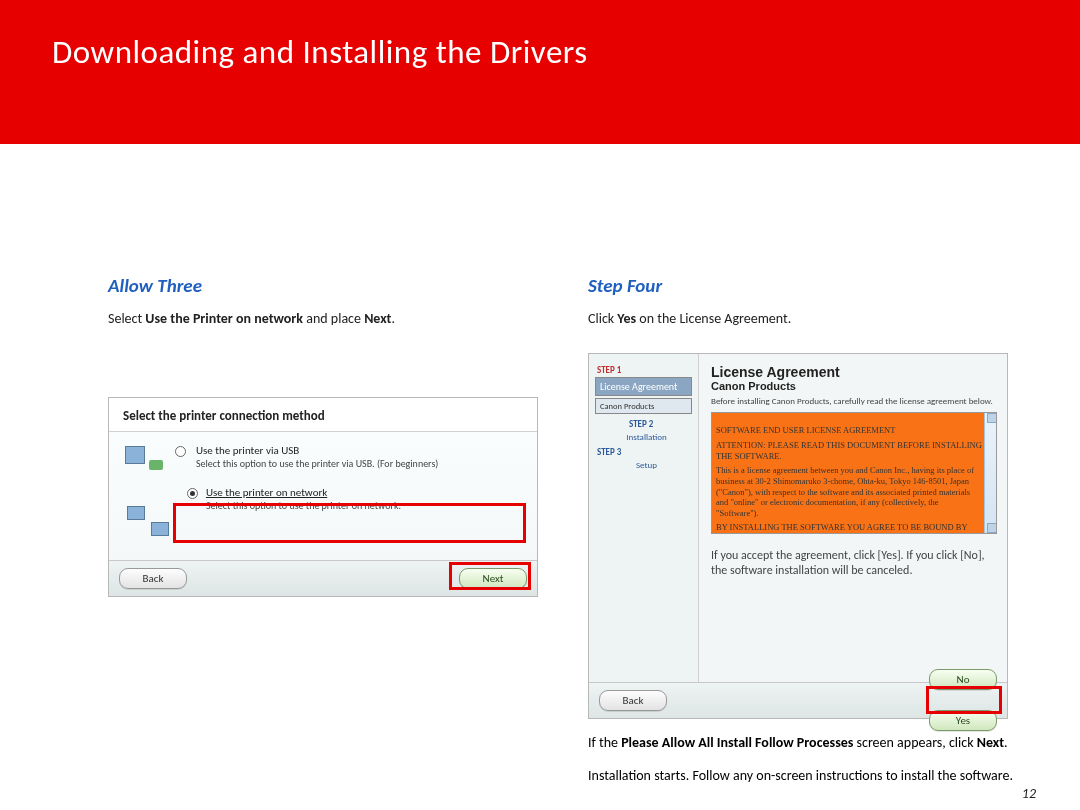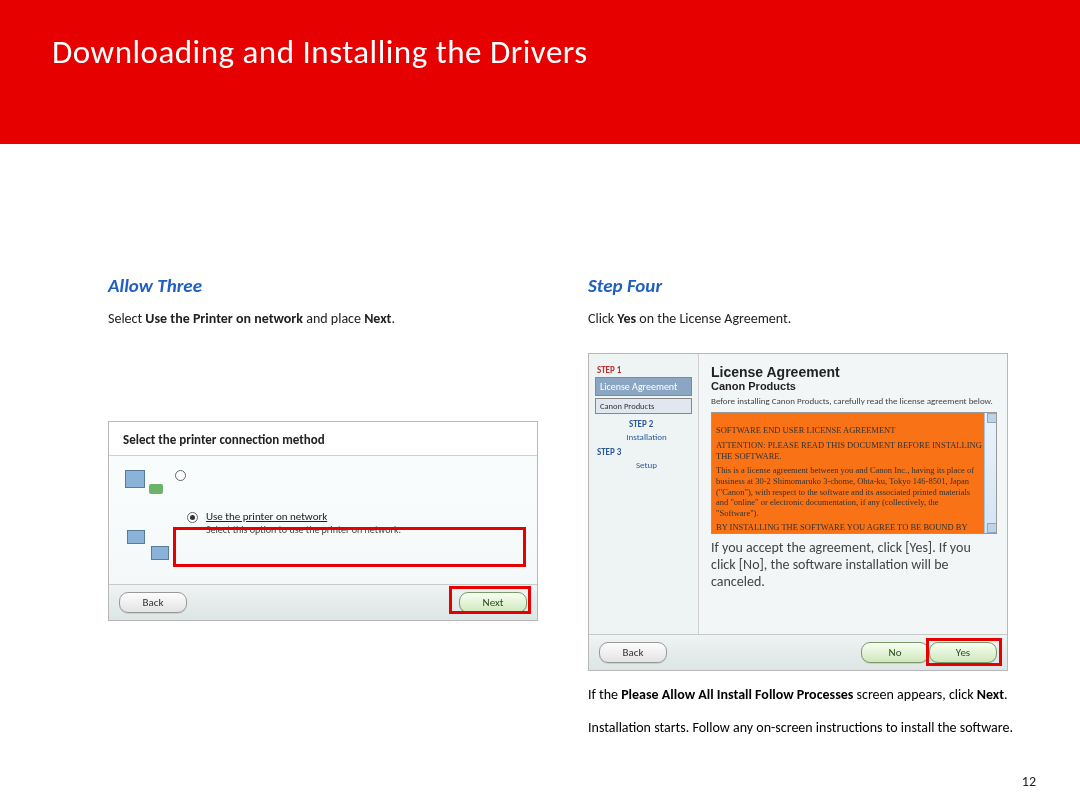--- a/index.html
+++ b/index.html
@@ -62,21 +62,21 @@
   .step-descr {
     font-size: 14px;
     color: #222;
     line-height: 1.4;
     margin-bottom: 6px;
   }
   .step-descr b { font-weight: bold; }
 
   
   .shot1 {
-    margin-top: 92px;
+    margin-top: 68px;
     width: 430px;
     height: 200px;
     border: 1px solid #b8b8b8;
     background: linear-gradient(#fbfefe, #f3f7f7);
     position: relative;
     font-size: 11px;
     color: #222;
   }
   .shot1-title {
     padding: 10px 14px 8px 14px;
@@ -160,21 +160,21 @@
     position: absolute;
     left: 18px; top: 108px; width: 42px; height: 30px;
   }
   .opt2-icon .m1 { width:18px;height:14px;background:#8bb3d9;border:1px solid #5a7a9a;position:absolute;left:0;top:0; }
   .opt2-icon .m2 { width:18px;height:14px;background:#8bb3d9;border:1px solid #5a7a9a;position:absolute;right:0;bottom:0; }
 
   
   .shot2 {
     margin-top: 24px;
     width: 420px;
-    height: 318px;
+    height: 366px;
     border: 1px solid #b8b8b8;
     background: #f3f6f6;
     position: relative;
     font-size: 10px;
     color: #222;
     display: flex;
   }
   .shot2-side {
     width: 110px;
     background: #eef3f3;
@@ -208,46 +208,47 @@
     position: absolute; right: 0; top: 0; bottom: 0; width: 12px;
     background: linear-gradient(#eaf3fb,#d3e4f3);
     border-left: 1px solid #aac3dc;
   }
   .la-textarea .scroll::before, .la-textarea .scroll::after {
     content: ""; position: absolute; left: 2px; width: 8px; height: 8px;
     background: #bcd3e8; border: 1px solid #8aa8c4;
   }
   .la-textarea .scroll::before { top: 0; }
   .la-textarea .scroll::after { bottom: 0; }
-  .la-note { font-size: 14px; color: #444; margin-top: 6px; line-height: 1.2; }
+  .la-note { font-size: 12px; color: #444; margin-top: 14px; line-height: 1.2; }
   .shot2-btnrow {
     position: absolute;
     left: 0; right: 0; bottom: 0;
     height: 36px;
     display: flex;
     justify-content: space-between;
     align-items: center;
     padding: 0 10px;
     background: linear-gradient(#eef3f3,#dde5e5);
     border-top: 1px solid #c8c8c8;
   }
-  .shot2-btnrow .right { display: flex; gap: 0; }
+  .shot2-btnrow .right { display: flex; gap: 20px; flex-direction: column; }
   .hl2 {
     position: absolute;
     border: 3px solid #e60000;
     right: 5px; bottom: 4px; width: 76px; height: 28px;
     pointer-events: none;
   }
   .after-text { margin-top: 14px; font-size: 14px; line-height: 1.4; }
   .page-num {
     position: absolute;
     right: 44px;
-    bottom: 20px;
+    bottom: 8px;
     font-size: 14px;
     color: #222;
+    font-style: italic;
   }
 </style>
 </head>
 <body>
 
 <div class="page-header">
   <div class="page-title">Downloading and Installing  the Drivers</div>
 </div>
 
 <div class="content">
@@ -260,20 +261,24 @@
 
     <div class="shot1">
       <div class="shot1-title">Select the printer connection method</div>
 
       <div class="option">
         <div class="opt-icon">
           <div class="usb-box"></div>
             <div class="cable"></div>
         </div>
         <div class="radio"></div>
+        <div class="opt-text">
+          <div class="t1">Use the printer via USB</div>
+          <div class="t2">Select this option to use the printer via USB. (For beginners)</div>
+        </div>
       </div>
 
       <div class="opt2-icon">
         <div class="m1"></div>
           <div class="m2"></div>
       </div>
 
       <div class="option2">
         <div style="display:flex;align-items:flex-start;gap:8px;">
           <div class="radio checked"></div>

